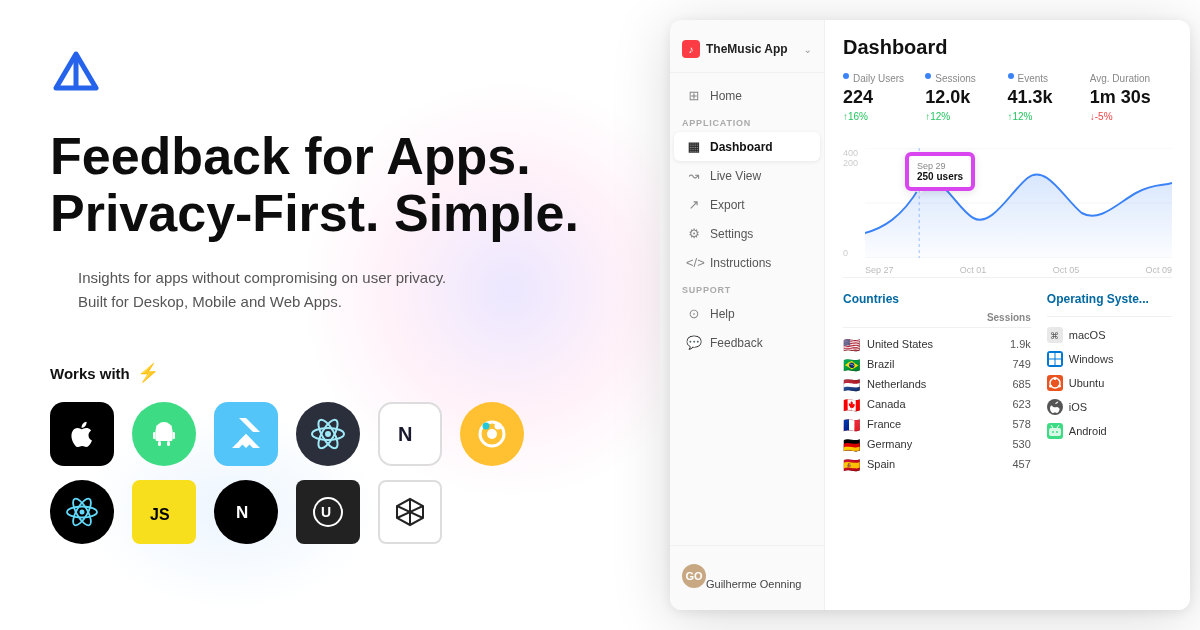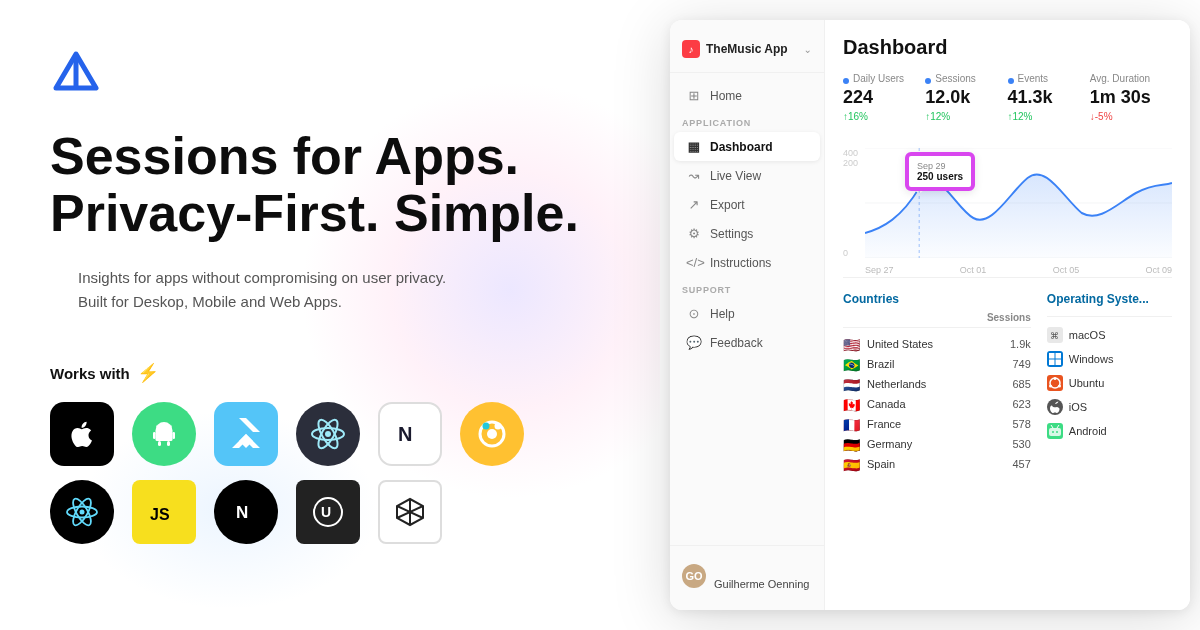--- a/index.html
+++ b/index.html
@@ -229,21 +229,20 @@
 
     .sidebar-bottom {
       margin-top: auto;
       border-top: 1px solid #f0f0f0;
       padding-top: 8px;
     }
 
     .user-row {
       display: flex;
       align-items: center;
-      gap: 8px;
       padding: 8px 12px;
     }
     .user-avatar {
       width: 24px;
       height: 24px;
       border-radius: 50%;
       background: #c8a882;
       overflow: hidden;
       display: flex;
       align-items: center;
@@ -281,21 +280,21 @@
     }
     .stat-item {
       flex: 1;
       padding: 0 10px 10px 0;
     }
     .stat-label {
       font-size: 10px;
       color: #888;
       margin-bottom: 3px;
       display: flex;
-      align-items: flex-end;
+      align-items: flex-start;
       gap: 4px;
     }
     .stat-dot {
       width: 6px;
       height: 6px;
       border-radius: 50%;
       background: #3b82f6;
       display: inline-block;
     }
     .stat-value {
@@ -430,21 +429,21 @@
 
 <div class="left-panel">
   <div class="logo-area">
     <svg class="logo-icon" viewBox="0 0 52 52" fill="none" xmlns="http://www.w3.org/2000/svg">
       <path d="M26 6 L46 40 H6 Z" fill="none" stroke="#2563eb" stroke-width="5" stroke-linejoin="round"></path>
       <line x1="26" y1="6" x2="26" y2="40" stroke="#2563eb" stroke-width="5"></line>
     </svg>
   </div>
 
   <h1 class="headline">
-    <span>Sessions for Apps.</span><br>
+    <span>Feedback for Apps.</span><br>
     <span>Privacy-First. Simple.</span>
   </h1>
 
   <p class="subtext">
     <span>Insights for apps without compromising on user privacy.</span><br>
     <span>Built for Deskop, Mobile and Web Apps.</span>
   </p>
 
   <div class="works-with">
     <div class="works-with-label">

